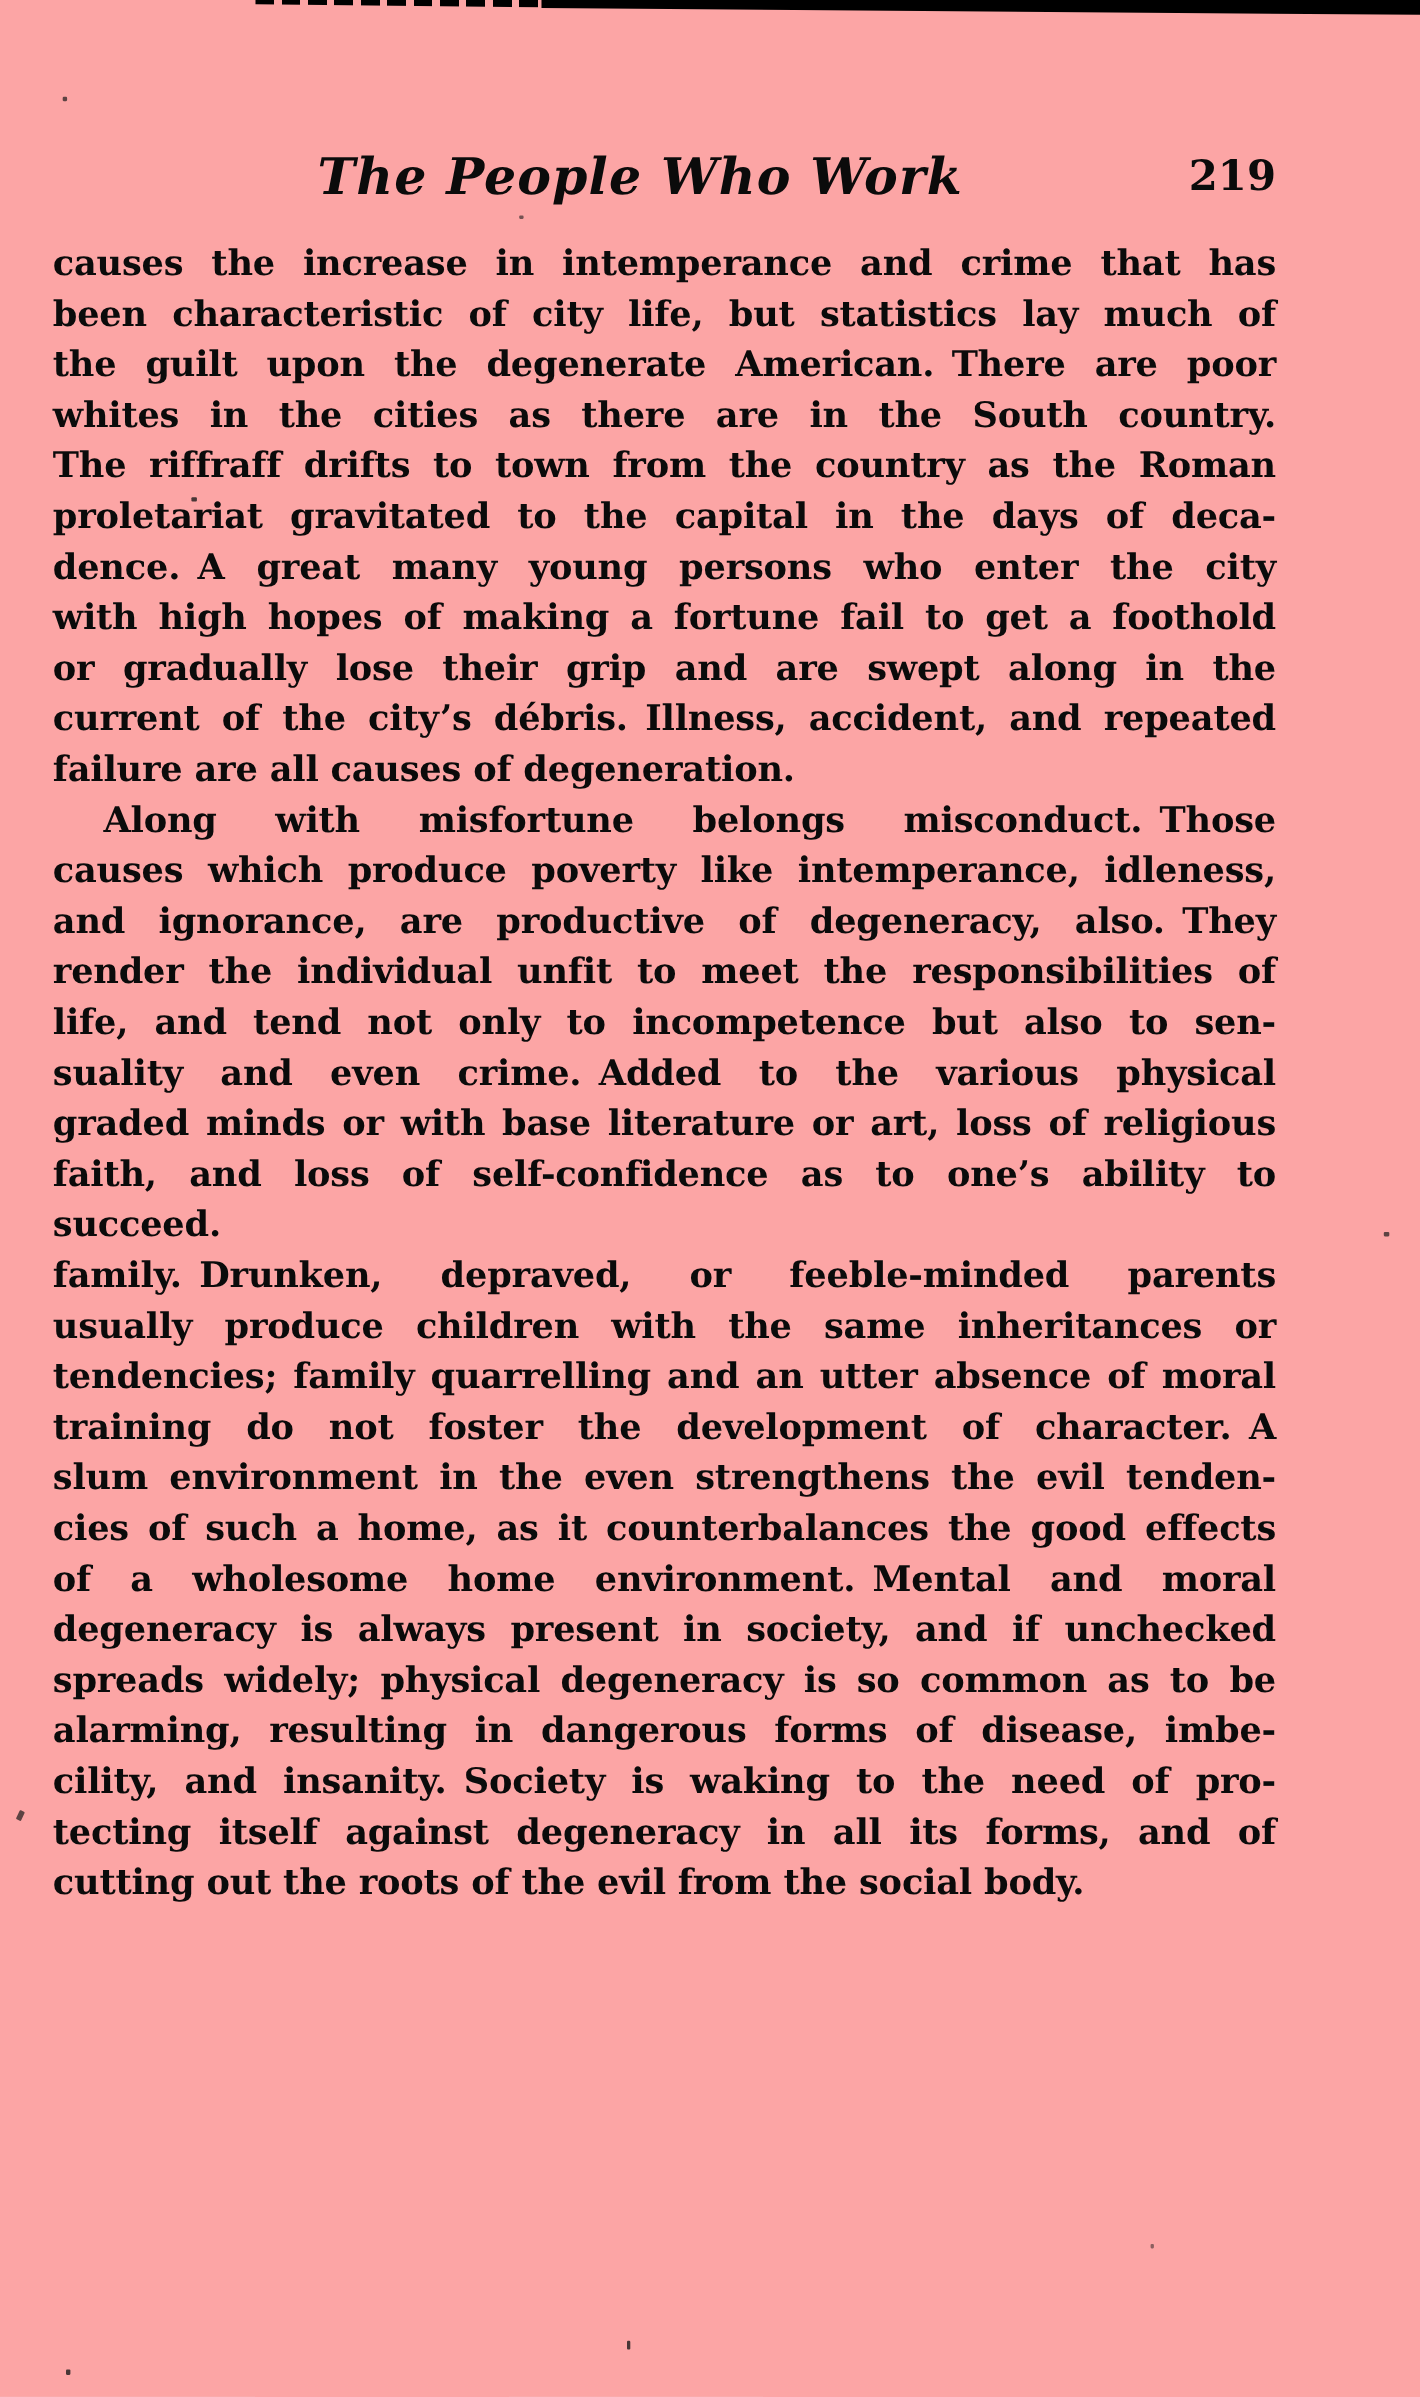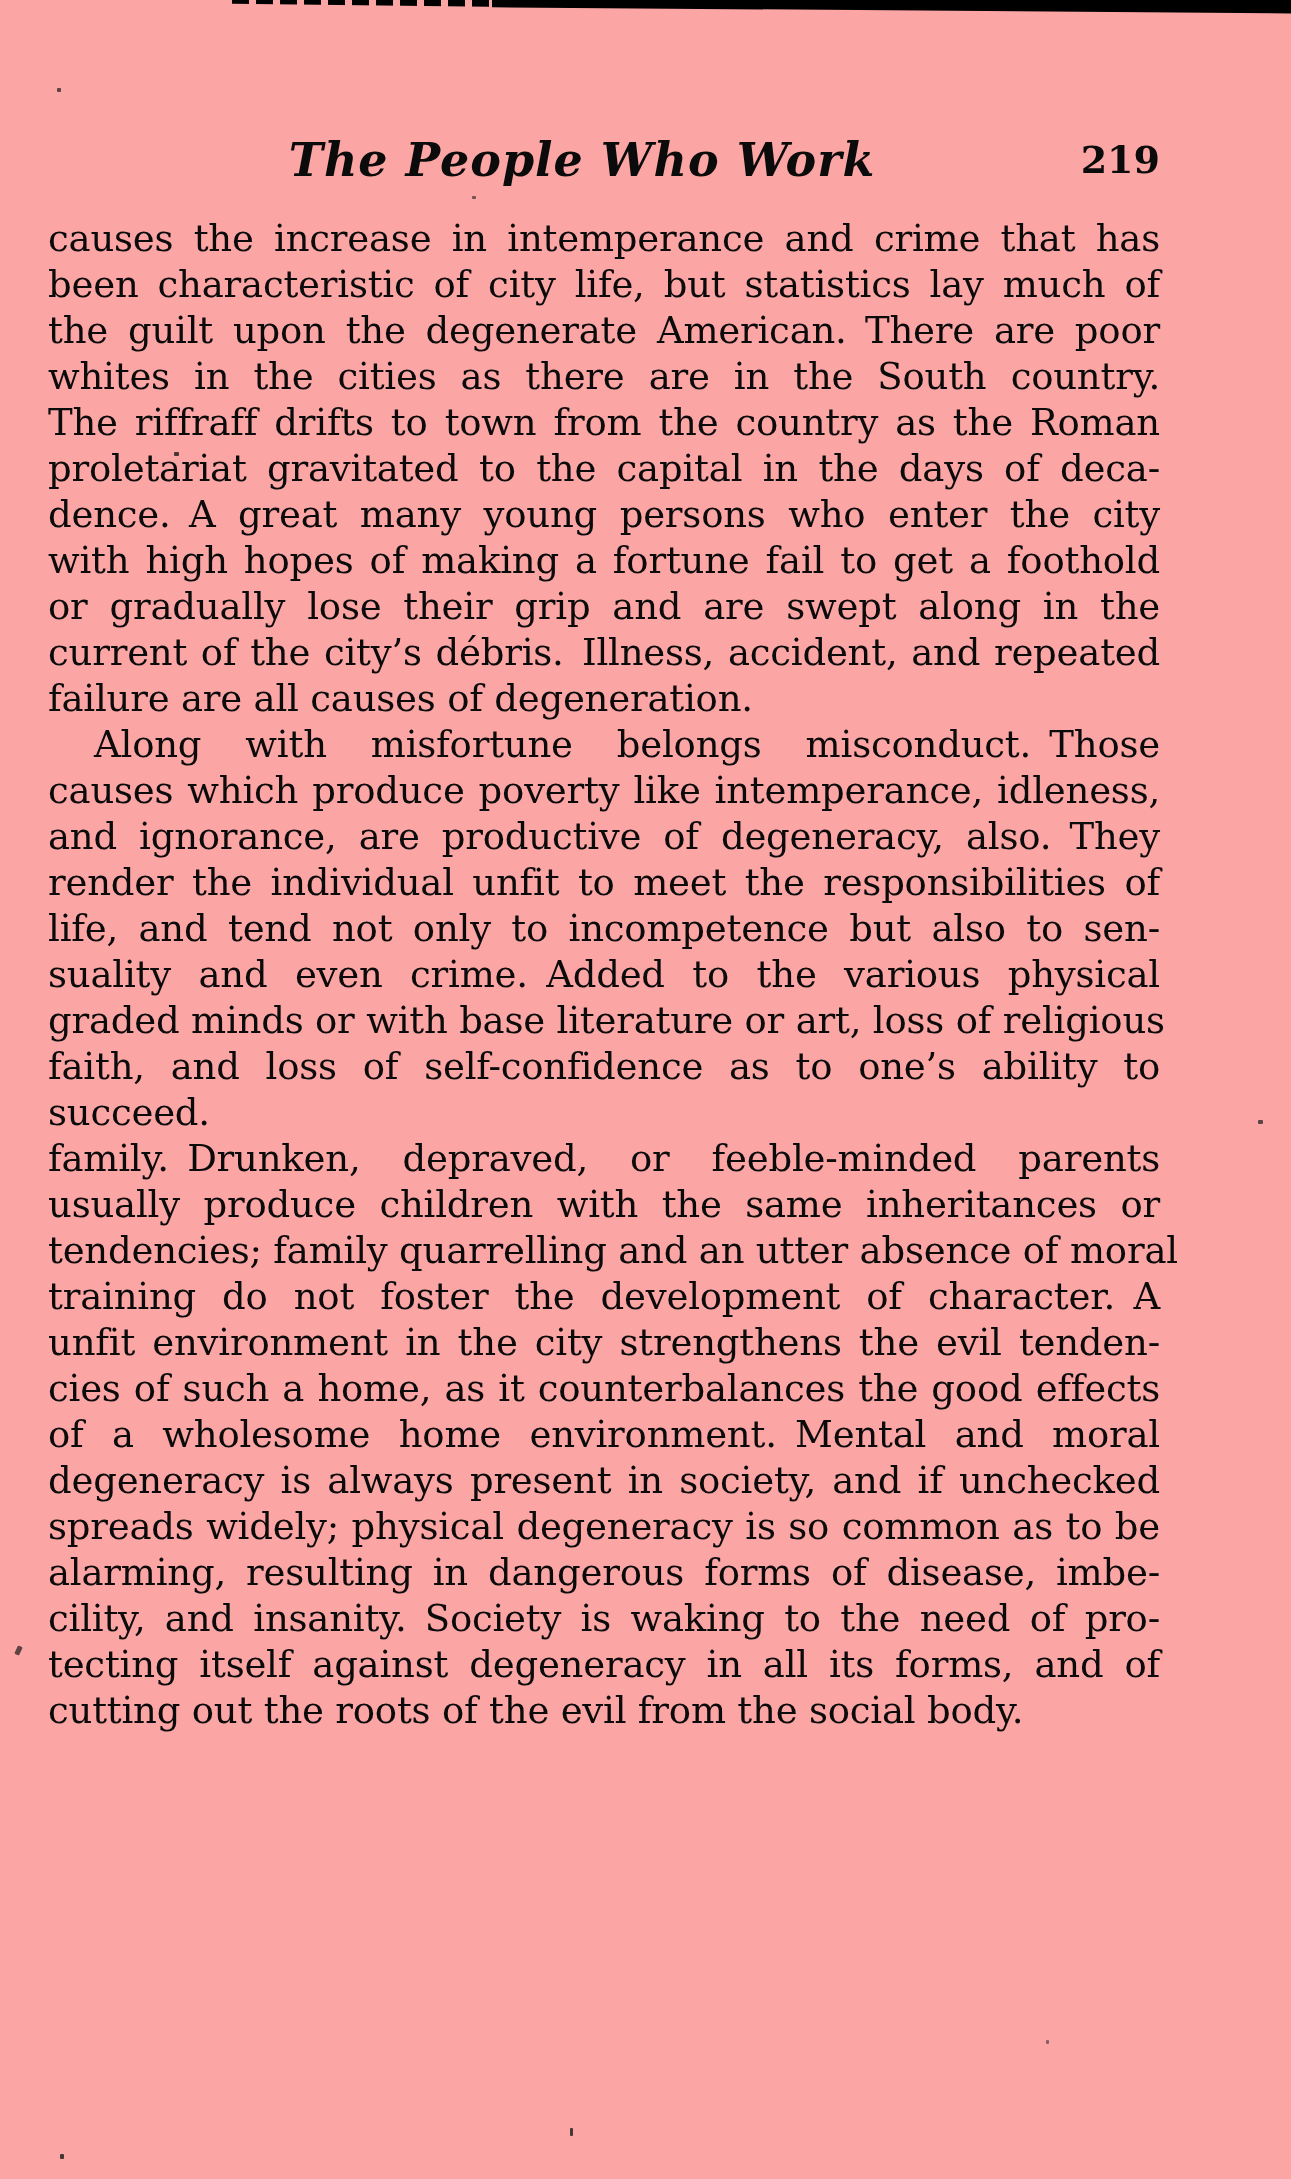--- a/index.html
+++ b/index.html
@@ -46,26 +46,27 @@
     line-height: 64px;
   }
 
   
   .body-text {
     position: absolute;
     left: 48px; top: 216px;
     width: 1112px;
   }
   .line {
-    font-size: 37px;
+    font-size: 32px;
     line-height: 46px;
     letter-spacing: -0.2px;
     text-align: justify;
     text-align-last: justify;
     white-space: nowrap;
+    font-weight: bold;
   }
   .line.last { text-align-last: left; }
   .line.indent { padding-left: 46px; }
 
   
   .speck { position: absolute; background: #1a1a1a; border-radius: 1px; }
 </style>
 </head>
 <body>
 
@@ -99,21 +100,21 @@
       <div class="line">render the individual unfit to meet the responsibilities of</div>
       <div class="line">life, and tend not only to incompetence but also to sen-</div>
       <div class="line">suality and even crime. Added to the various physical</div>
       <div class="line">graded minds or with base literature or art, loss of religious</div>
       <div class="line">faith, and loss of self-confidence as to one’s ability to</div>
       <div class="line last">succeed.</div>
       <div class="line">family. Drunken, depraved, or feeble-minded parents</div>
       <div class="line">usually produce children with the same inheritances or</div>
       <div class="line">tendencies; family quarrelling and an utter absence of moral</div>
       <div class="line">training do not foster the development of character. A</div>
-      <div class="line">unfit environment in the city strengthens the evil tenden-</div>
+      <div class="line">slum environment in the even strengthens the evil tenden-</div>
       <div class="line">cies of such a home, as it counterbalances the good effects</div>
       <div class="line">of a wholesome home environment. Mental and moral</div>
       <div class="line">degeneracy is always present in society, and if unchecked</div>
       <div class="line">spreads widely; physical degeneracy is so common as to be</div>
       <div class="line">alarming, resulting in dangerous forms of disease, imbe-</div>
       <div class="line">cility, and insanity. Society is waking to the need of pro-</div>
       <div class="line">tecting itself against degeneracy in all its forms, and of</div>
       <div class="line last">cutting out the roots of the evil from the social body.</div>
     </div>
 

